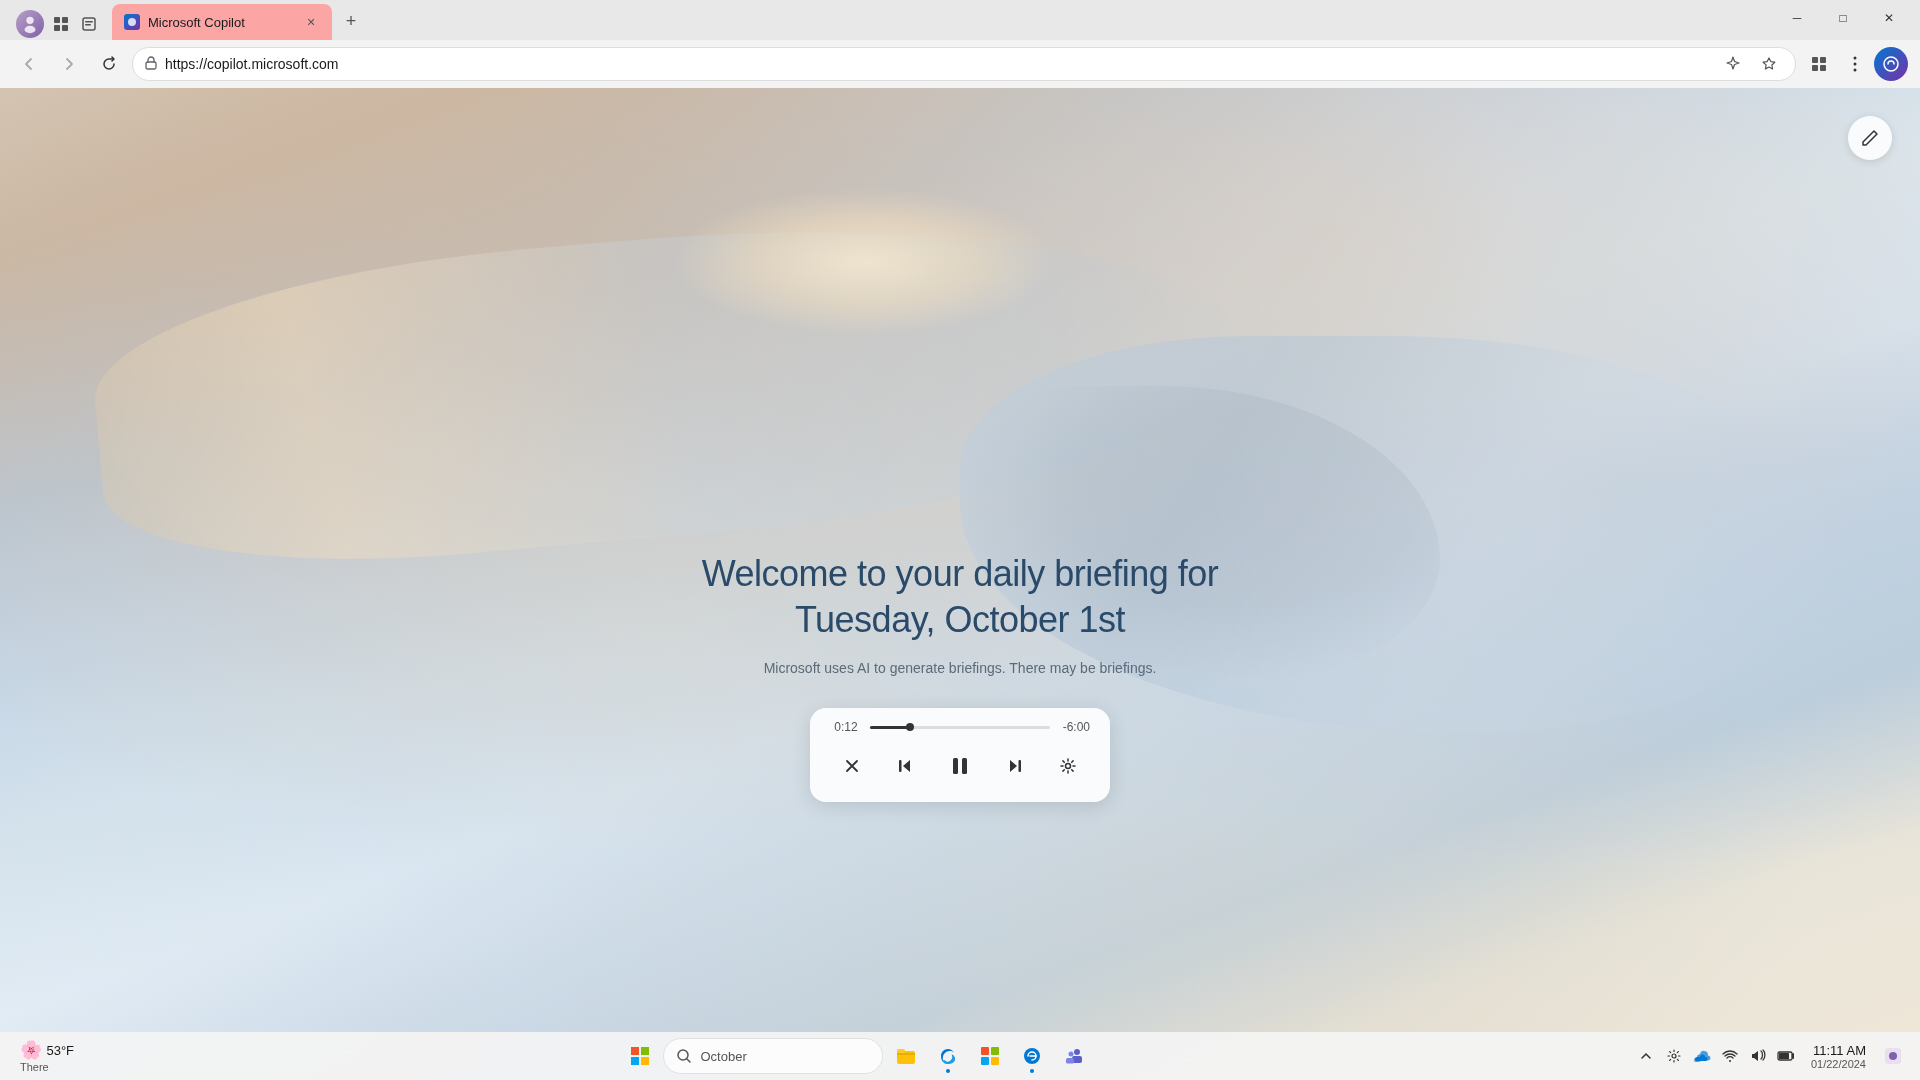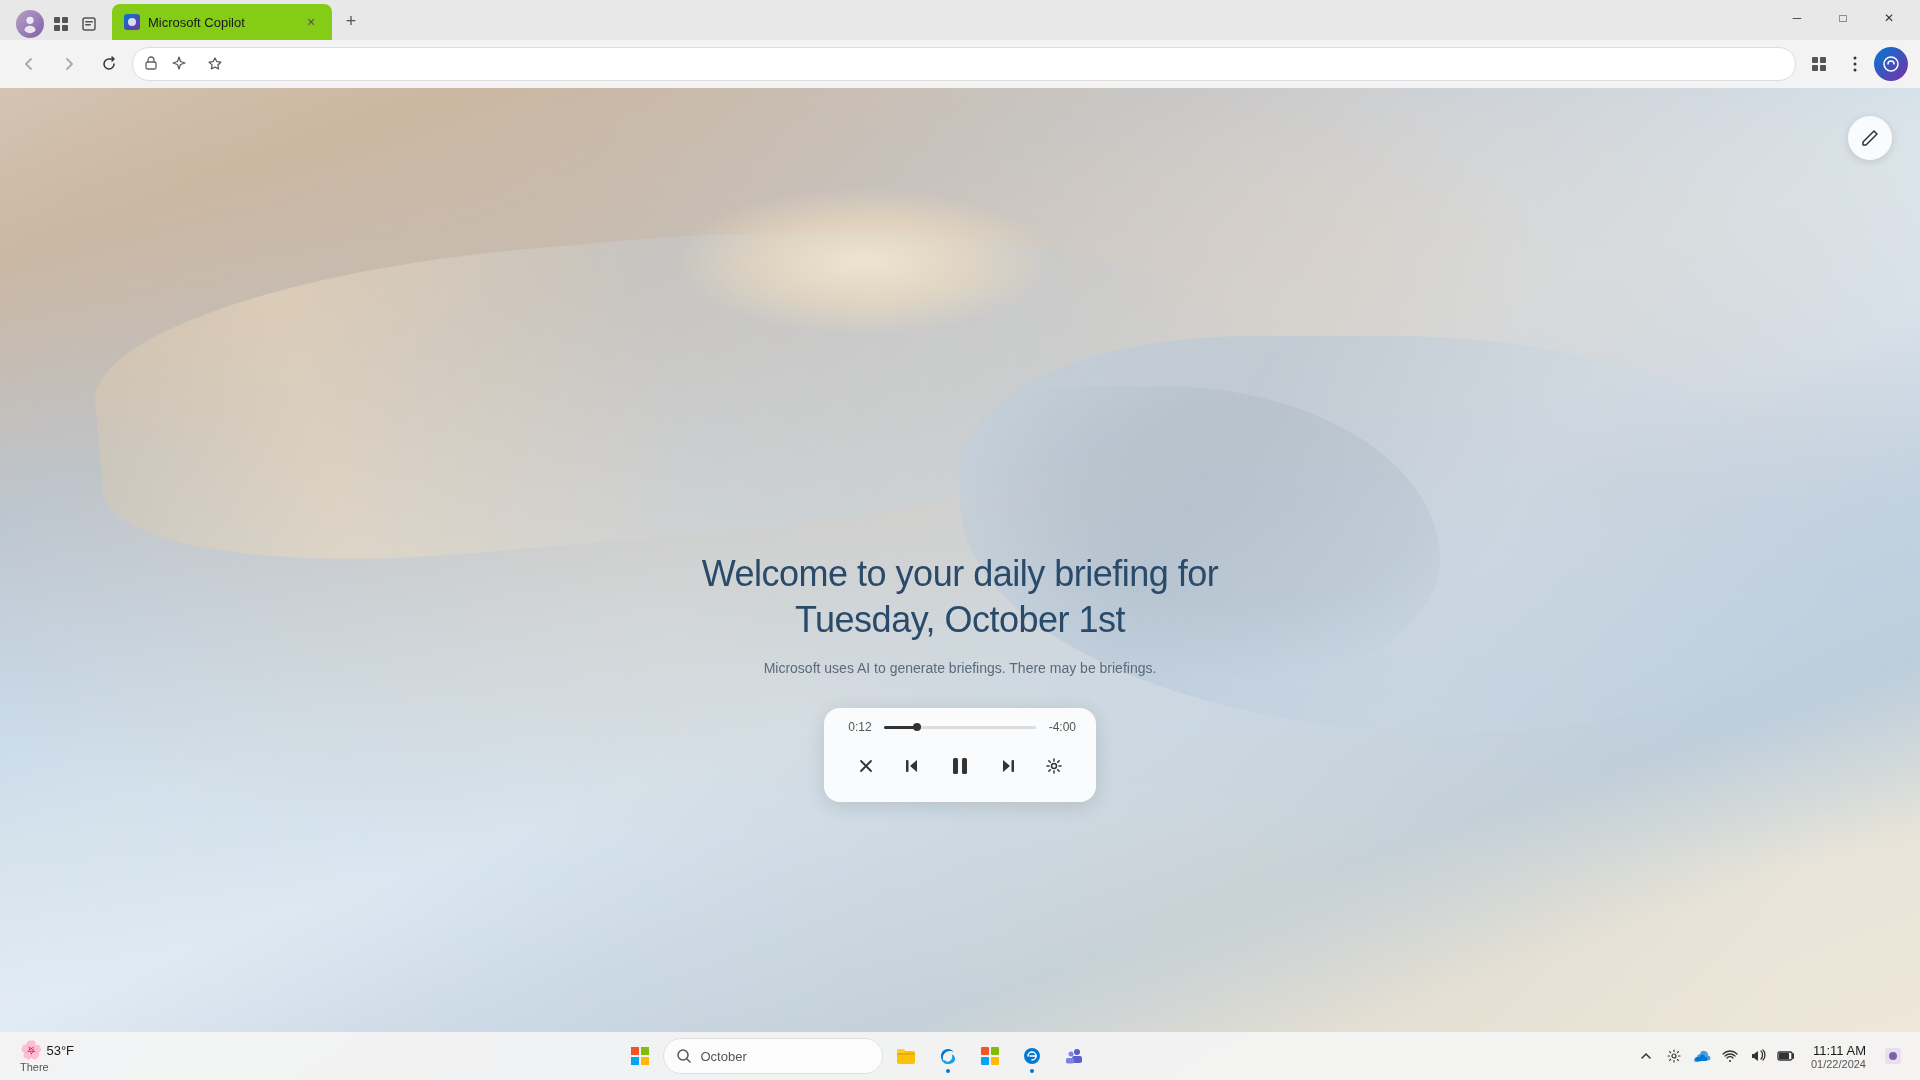--- a/index.html
+++ b/index.html
@@ -67,21 +67,21 @@
       height: 22px;
       display: flex;
       align-items: center;
       justify-content: center;
       cursor: pointer;
       border-radius: 4px;
     }
 
     .active-tab {
       height: 36px;
-      background: #84cc16;
+      background: #fca5a5;
       border-radius: 8px 8px 0 0;
       display: flex;
       align-items: center;
       padding: 0 12px;
       gap: 8px;
       min-width: 220px;
       max-width: 260px;
       position: relative;
     }
 
@@ -372,21 +372,21 @@
       color: #5a6a7a;
       margin-bottom: 32px;
     }
 
     
     .media-player {
       background: rgba(255,255,255,0.88);
       backdrop-filter: blur(8px);
       border-radius: 16px;
       padding: 12px 20px 16px;
-      width: 272px;
+      width: 300px;
       margin: 0 auto;
       box-shadow: 0 4px 20px rgba(0,0,0,0.12);
     }
 
     .player-progress-row {
       display: flex;
       align-items: center;
       gap: 8px;
       margin-bottom: 12px;
     }
@@ -668,20 +668,21 @@
         </svg>
     </div>
 
     <div class="address-bar">
       <span class="address-lock">
         <svg width="12" height="14" viewBox="0 0 12 14">
             <rect x="1" y="6" width="10" height="7" rx="1.5" stroke="#5f6368" stroke-width="1.3" fill="none"></rect>
             <path d="M3 6V4a3 3 0 0 1 6 0v2" stroke="#5f6368" stroke-width="1.3" fill="none" stroke-linecap="round"></path>
           </svg>
       </span>
+      <span class="address-text">https://copilot.microsoft.com</span>
       <div class="address-action">
         <svg width="16" height="16" viewBox="0 0 16 16">
             <path d="M8 1l1.5 4.5L14 7l-4.5 1.5L8 13l-1.5-4.5L2 7l4.5-1.5z" stroke="#555" stroke-width="1.2" fill="none" stroke-linejoin="round"></path>
           </svg>
       </div>
       <div class="address-action">
         <svg width="16" height="16" viewBox="0 0 16 16">
             <path d="M8 2l1.8 3.6 4 .6-2.9 2.8.7 4L8 11l-3.6 1.9.7-4L2.1 6.2l4-.6z" stroke="#555" stroke-width="1.2" fill="none" stroke-linejoin="round"></path>
           </svg>
       </div>
@@ -734,21 +735,21 @@
     </div>
     <div class="ai-disclaimer">Microsoft uses AI to generate briefings. There may be briefings.</div>
 
     <div class="media-player">
       <div class="player-progress-row">
         <span class="player-time">0:12</span>
         <div class="progress-track">
           <div class="progress-fill"></div>
           <div class="progress-dot"></div>
         </div>
-        <span class="player-time end">-4:00</span>
+        <span class="player-time end">-6:00</span>
       </div>
 
       <div class="player-controls">
 
         <div class="player-btn">
           <svg width="18" height="18" viewBox="0 0 18 18">
               <path d="M4 4l10 10M14 4L4 14" stroke="#333" stroke-width="1.8" stroke-linecap="round"></path>
             </svg>
         </div>
 

